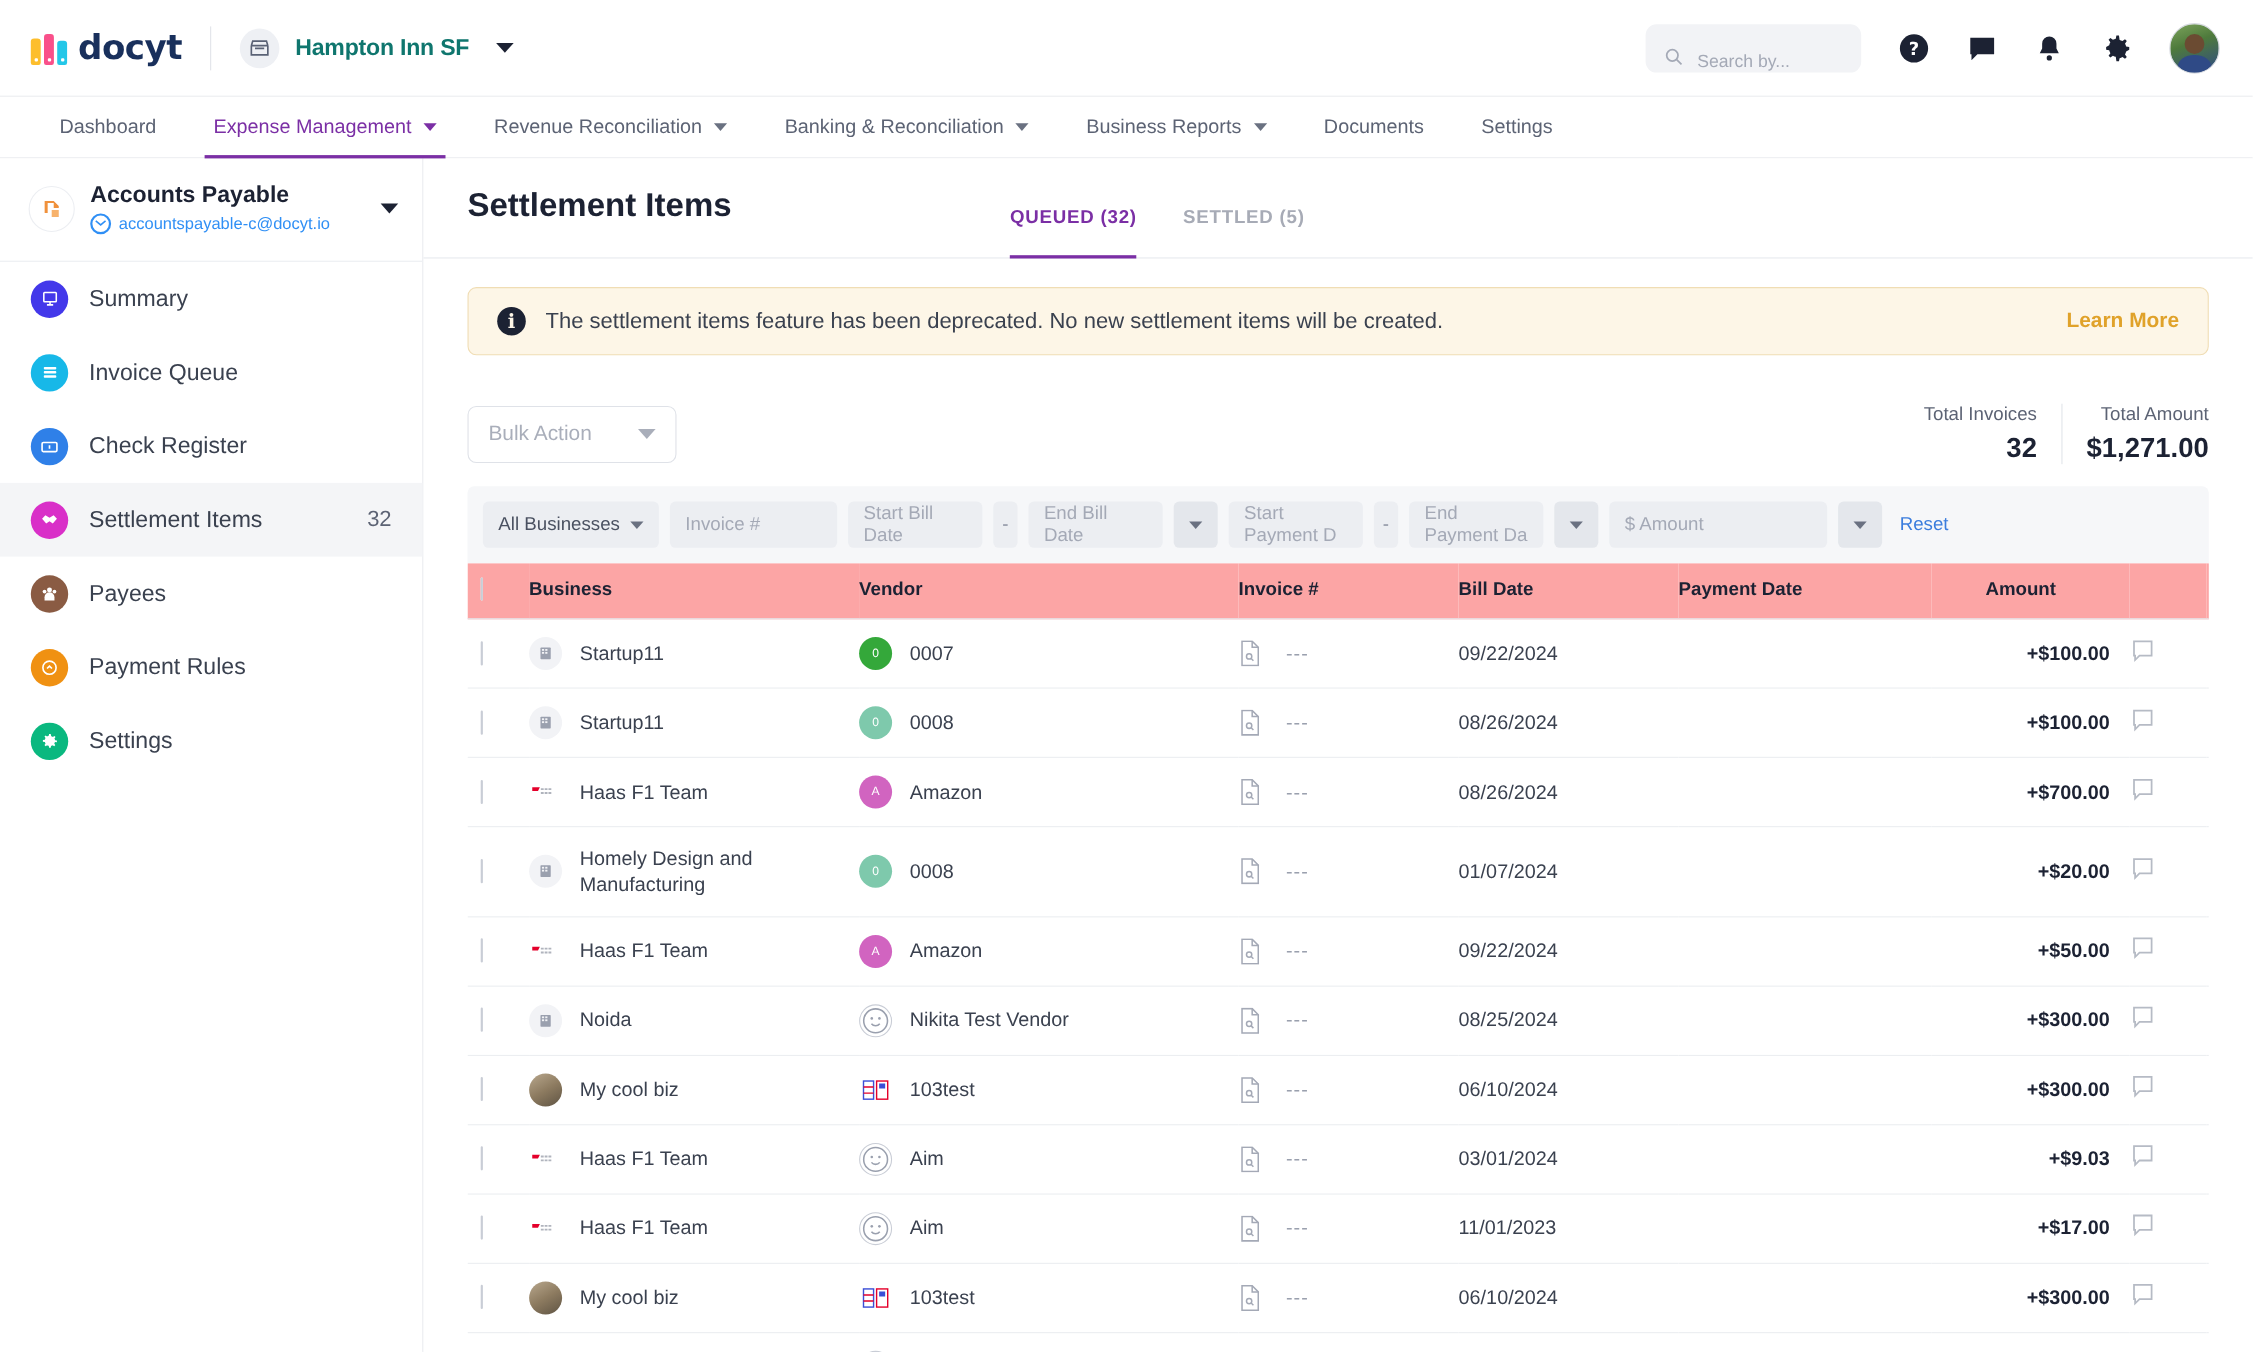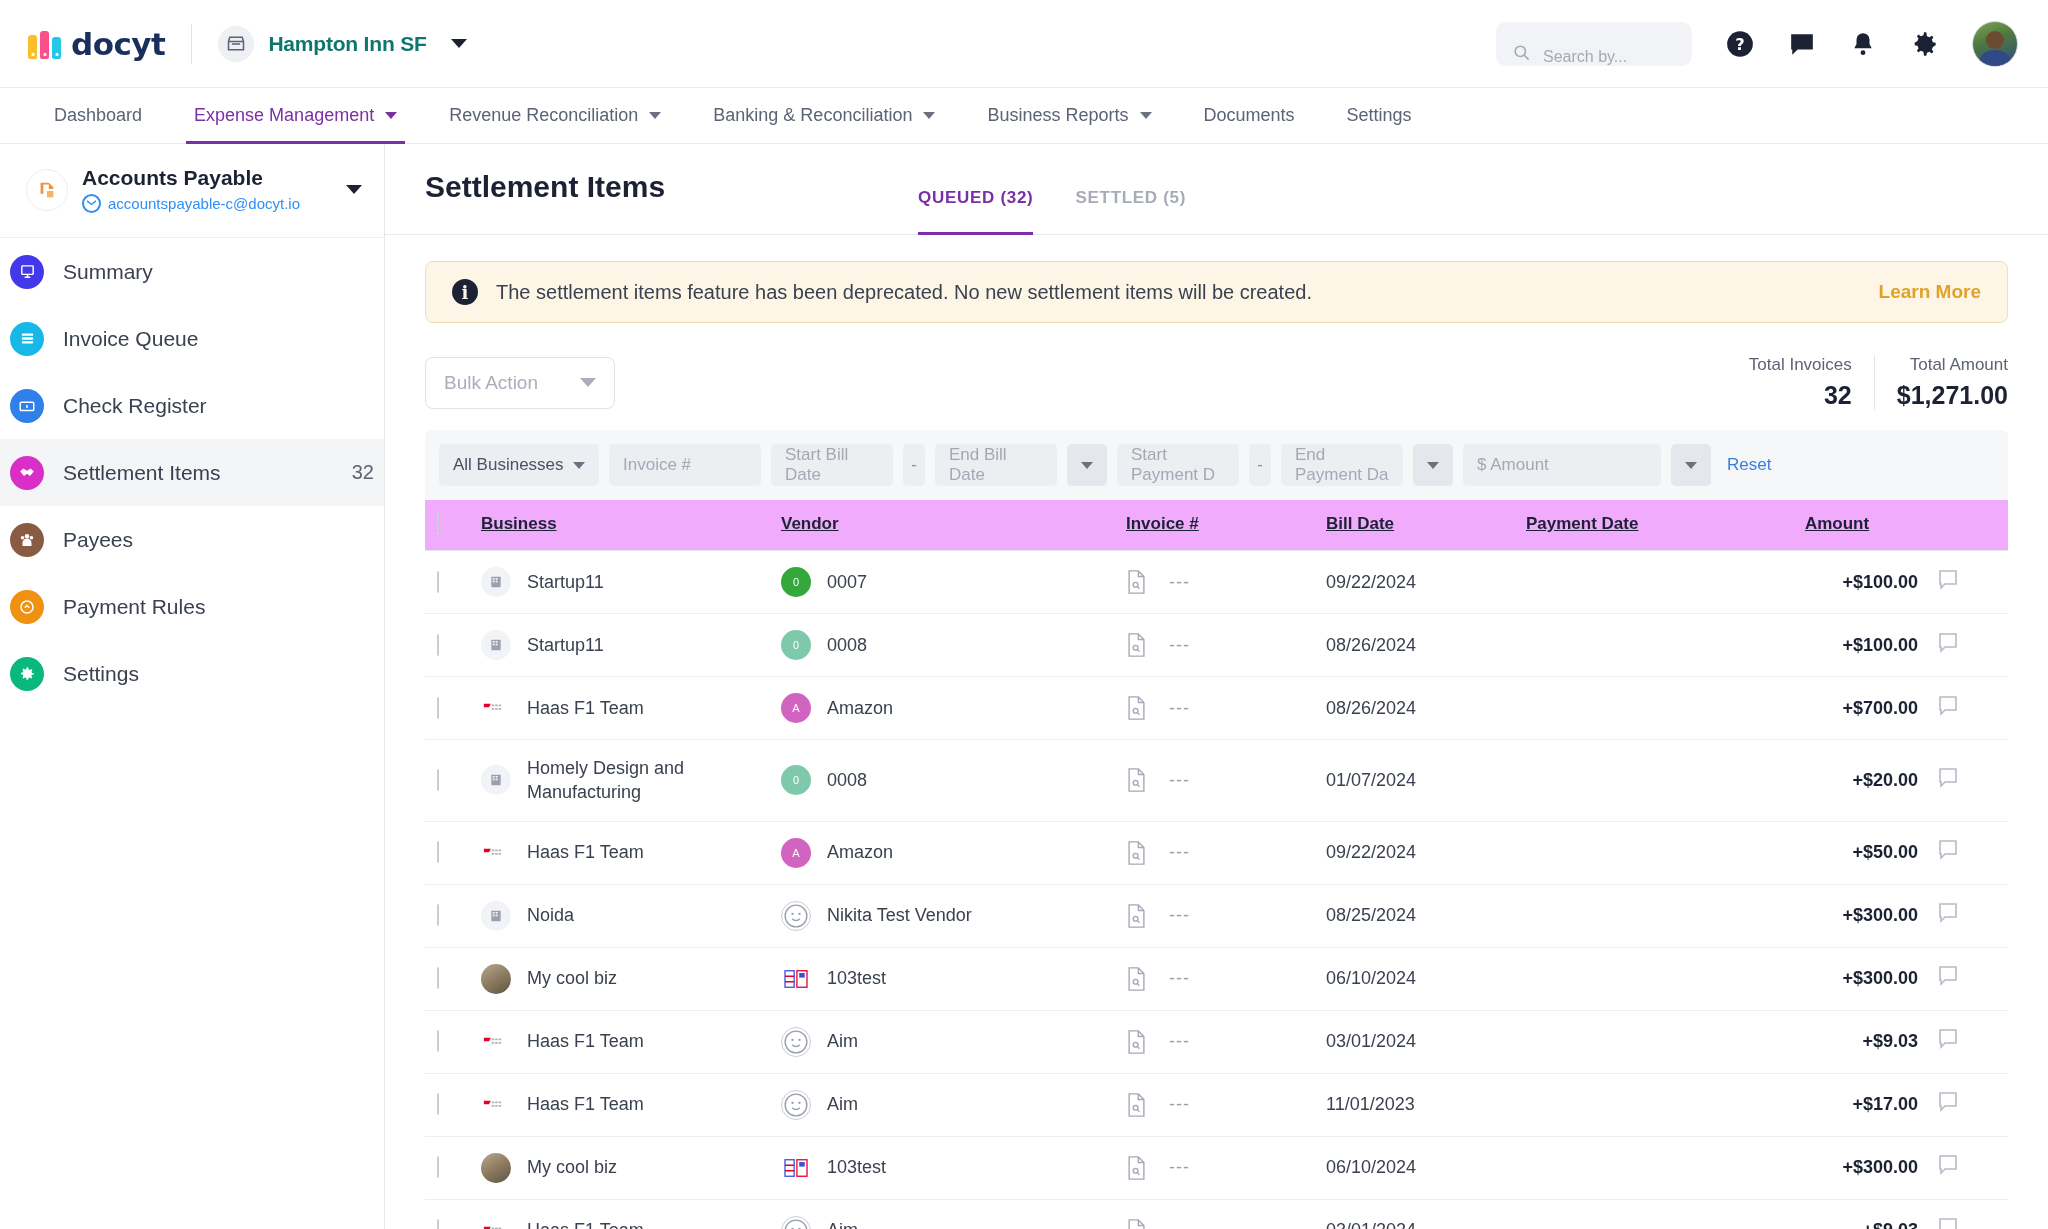--- a/index.html
+++ b/index.html
@@ -125,21 +125,21 @@
     border: 2px solid #2f8ff5; display: flex;
     align-items: center; justify-content: center; flex-shrink: 0;
   }
   .sb-caret {
     width: 0; height: 0; border-left: 8px solid transparent;
     border-right: 8px solid transparent; border-top: 9px solid #1c2233;
     margin-left: auto;
   }
   .sb-item {
     display: flex; align-items: center; gap: 19px;
-    padding: 0 10px; height: 67px; cursor: pointer;
+    padding: 0 28px; height: 67px; cursor: pointer;
     font-size: 21px; color: #3a414f;
   }
   .sb-item.active { background: #f4f5f7; }
   .sb-dot {
     width: 34px; height: 34px; border-radius: 50%;
     display: flex; align-items: center; justify-content: center;
     color: #fff; flex-shrink: 0; font-size: 9px; font-weight: 700;
   }
   .sb-badge { margin-left: auto; font-size: 20px; color: #5c6374; }
 
@@ -174,20 +174,21 @@
   }
   .banner-txt { font-size: 20px; color: #3a414f; }
   .banner-link {
     margin-left: auto; font-size: 19px; color: #e0a22a;
     font-weight: 600; cursor: pointer;
   }
 
   .actionrow {
     display: flex; align-items: center;
     padding: 32px 40px 0 40px;
+    margin-top: 12px;
   }
   .bulk-btn {
     width: 190px; height: 52px; border: 1px solid #dfe2e8;
     border-radius: 8px; display: flex; align-items: center;
     padding: 0 18px; font-size: 19px; color: #a9aeba; cursor: pointer;
     background: #fff;
   }
   .bulk-caret {
     margin-left: auto; width: 0; height: 0;
     border-left: 8px solid transparent; border-right: 8px solid transparent;
@@ -218,24 +219,23 @@
   .chev-sm {
     width: 0; height: 0; border-left: 6px solid transparent;
     border-right: 6px solid transparent; border-top: 7px solid #6a7181;
   }
   .reset-link { font-size: 17px; color: #3b7ddd; cursor: pointer; margin-left: 6px; }
 
   
   .tblwrap { margin: 0 40px; flex: 1; overflow: hidden; }
   table { width: 100%; border-collapse: collapse; table-layout: fixed; }
   thead th {
-    background: #f0abfc; font-size: 17px; font-weight: 700;
+    background: #fca5a5; font-size: 17px; font-weight: 700;
     color: #1c2233; text-align: left; padding: 14px 0 16px 0;
     border-bottom: 1px solid #e4e6eb;
-    text-decoration: underline;
   }
   .c-chk { width: 56px; padding-left: 12px !important; }
   .c-bus { width: 300px; }
   .c-ven { width: 345px; }
   .c-inv { width: 200px; }
   .c-bd  { width: 200px; }
   .c-pd  { width: 230px; }
   .c-amt { width: 180px; text-align: center; padding-right: 18px !important; }
   .c-cm  { width: 70px; }
   .c-dots{ width: 70px; }

